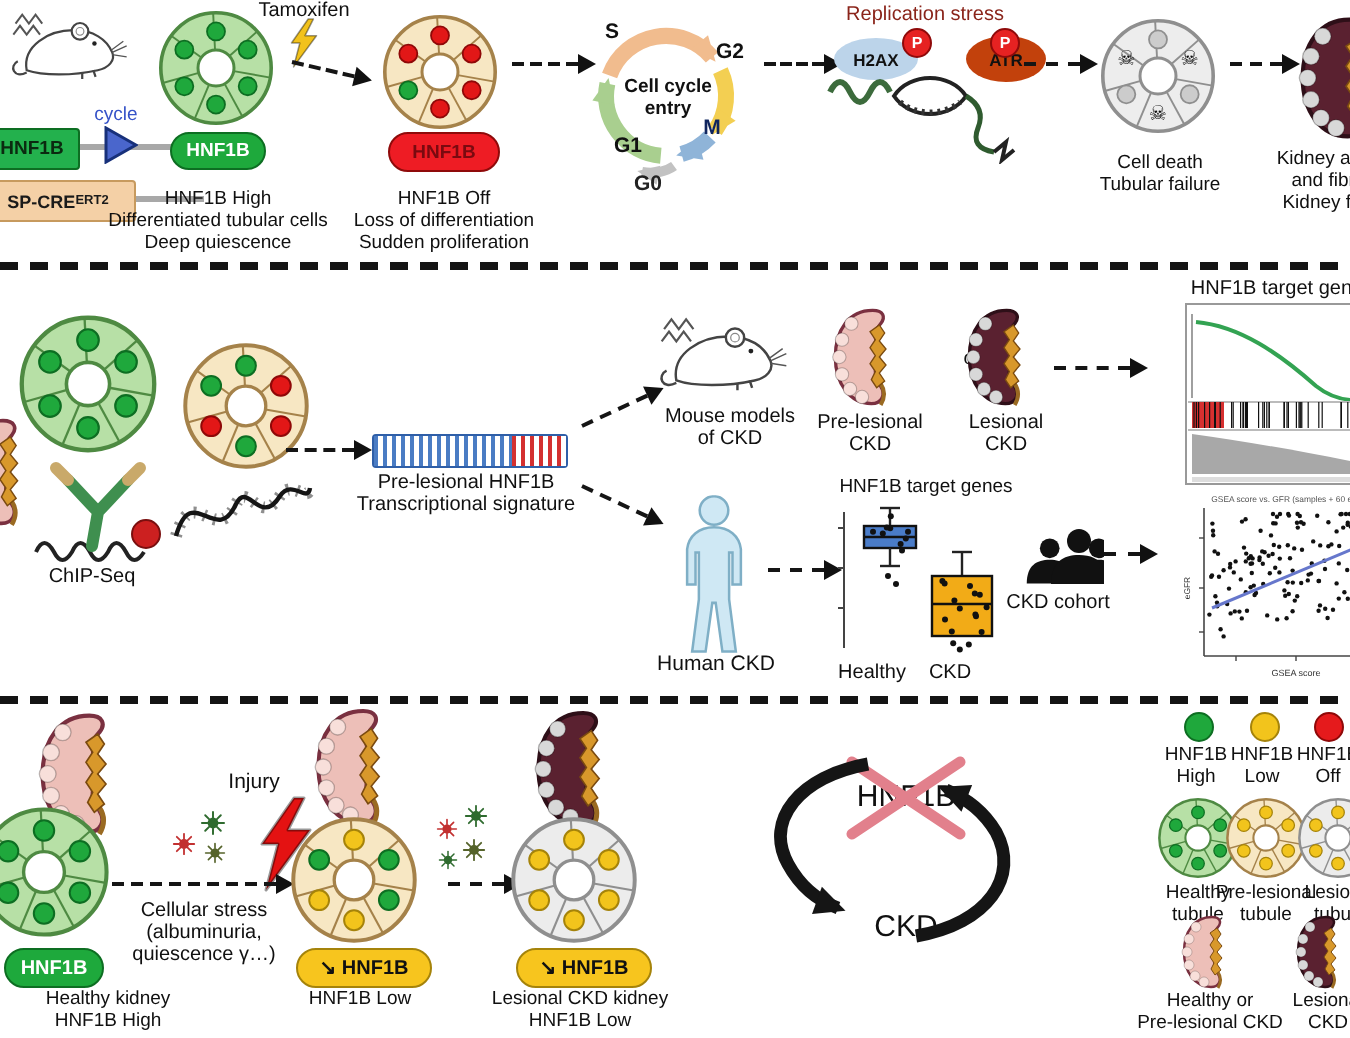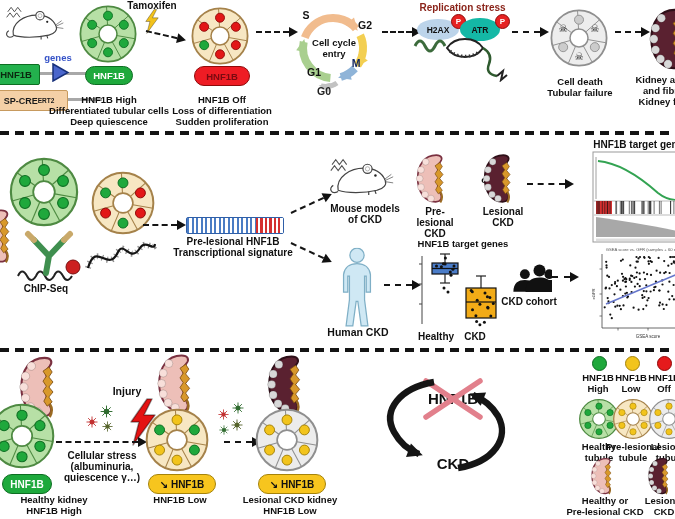--- a/index.html
+++ b/index.html
@@ -1,18 +1,18 @@
 <!DOCTYPE html>
 <html><head>
 <meta charset="utf-8">
 <style>
   html,body{margin:0;padding:0;background:#fff;font-family:"Liberation Sans",sans-serif;}
   #fig{position:relative;width:675px;height:519px;background:#fff;overflow:hidden;}
   .abs{position:absolute;}
-  .cap{position:absolute;font-weight:bold;font-size:9.5px;line-height:11px;text-align:center;color:#101010;}
+  .cap{position:absolute;font-weight:normal;font-size:9.5px;line-height:11px;text-align:center;color:#101010;}
   .sep{position:absolute;left:0;width:675px;height:3.5px;background:repeating-linear-gradient(90deg,#141414 0 9px,transparent 9px 15px);}
   .darr{position:absolute;height:0;border-top:2.6px dashed #151515;transform-origin:0 50%;}
   .darr::after{content:"";position:absolute;right:-9px;top:-6.2px;border-left:9px solid #111;border-top:5px solid transparent;border-bottom:5px solid transparent;}
   .badge{position:absolute;display:flex;align-items:center;justify-content:center;font-weight:bold;border-radius:10px;font-size:9.5px;}
   .blob{position:absolute;display:flex;align-items:center;justify-content:center;font-weight:bold;border-radius:50%;font-size:8.5px;color:#111;}
   .pcirc{position:absolute;display:flex;align-items:center;justify-content:center;width:13px;height:13px;border-radius:50%;background:#e62222;border:1px solid #8f0a0a;color:#fff;font-weight:bold;font-size:8px;}
   .ldot{position:absolute;width:13px;height:13px;border-radius:50%;}
   .vline{position:absolute;background:#a8a8a8;height:3px;}
   svg text{font-family:"Liberation Sans",sans-serif;}
 </style>
@@ -57,21 +57,21 @@
         <circle cx="25" cy="9" r="8.5" fill="#cfe8f4" stroke="#7fafc6" stroke-width="1.5"></circle>
         <path d="M25,19 C16,19 10,24 9,32 L9,53 L14,53 L14,34 L16,34 L16,62 L12,93 L20,93 L24,64 L26,64 L30,93 L38,93 L34,62 L34,34 L36,34 L36,53 L41,53 L41,32 C40,24 34,19 25,19 Z" fill="#cfe8f4" stroke="#7fafc6" stroke-width="1.5"></path>
       </symbol>
     </defs>
   </svg>
 
   <svg class="abs" style="left:4px;top:4px" width="62" height="40" viewBox="0 0 110 72">
       <use href="#mouse"></use>
     </svg>
 
-  <div class="cap" style="left:40px;top:52px;width:36px;color:#3653c8;font-size:9.5px">genes</div>
+  <div class="cap" style="left:40px;top:52px;width:36px;color:#3653c8;font-size:9.5px">cycle</div>
   <div class="vline" style="left:34px;top:72px;width:54px"></div>
   <div class="badge" style="left:-8px;top:64px;width:46px;height:19px;background:#23b14d;border:1px solid #0d6e22;border-radius:2px;color:#0b2a10">HNF1B</div>
   <svg class="abs" style="left:52px;top:63px" width="17" height="19" viewBox="0 0 17 19">
       <polygon points="1,1 16,9.5 1,18" fill="#4a66cc" stroke="#17307a" stroke-width="1.5"></polygon>
     </svg>
   <div class="vline" style="left:60px;top:98px;width:42px"></div>
   <div class="badge" style="left:-10px;top:90px;width:76px;height:19px;background:#f4d0a6;border:1px solid #c79a5e;border-radius:2px;color:#1a1a1a;font-size:9px">
       <span>SP-CRE</span>
       <sup style="font-size:6.5px">ERT2</sup>
     </div>
@@ -162,21 +162,21 @@
     <text x="31" y="95" font-size="10.5" font-weight="bold" fill="#222" text-anchor="middle">G0</text>
     <text x="41" y="46" font-size="9.5" font-weight="bold" fill="#111" text-anchor="middle">Cell cycle</text>
     <text x="41" y="57" font-size="9.5" font-weight="bold" fill="#111" text-anchor="middle">entry</text>
   </svg>
 
   <div class="darr" style="left:382px;top:31px;width:30px"></div>
 
   <div class="cap" style="left:405px;top:2px;width:115px;font-size:10px;color:#8a241a">Replication stress</div>
   <div class="blob" style="left:417px;top:19px;width:42px;height:21px;background:#bcd4ea">H2AX</div>
   <div class="pcirc" style="left:451px;top:14px">P</div>
-  <div class="blob" style="left:460px;top:18px;width:40px;height:23px;background:#14b8a6">ATR</div>
+  <div class="blob" style="left:483px;top:18px;width:40px;height:23px;background:#c2410c">ATR</div>
   <div class="pcirc" style="left:495px;top:14px">P</div>
   <svg class="abs" style="left:413px;top:32px" width="100" height="50" viewBox="0 0 100 50">
     <path d="M2,14 q5,-10 10,0 q5,10 10,0 q5,-10 10,0" stroke="#3c6b3c" stroke-width="3" fill="none"></path>
     <path d="M34,16 C42,4 62,4 70,16 C62,28 42,28 34,16 Z" fill="none" stroke="#222" stroke-width="2"></path>
     <path d="M37,19 C45,26 59,26 67,19" stroke="#333" stroke-width="3" stroke-dasharray="1.5,2.5" fill="none"></path>
     <path d="M70,16 q10,6 6,16 q-4,10 8,12" stroke="#2f5b2f" stroke-width="2.5" fill="none"></path>
     <path d="M84,44 l6,-5 l-2,9 l6,-5" stroke="#222" stroke-width="2" fill="none"></path>
   </svg>
 
   <div class="darr" style="left:512px;top:31px;width:28px"></div>

